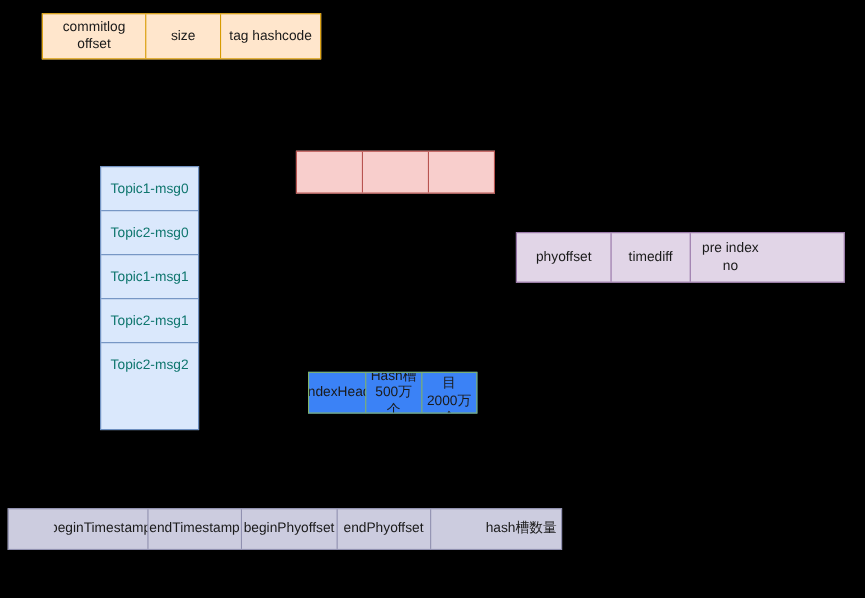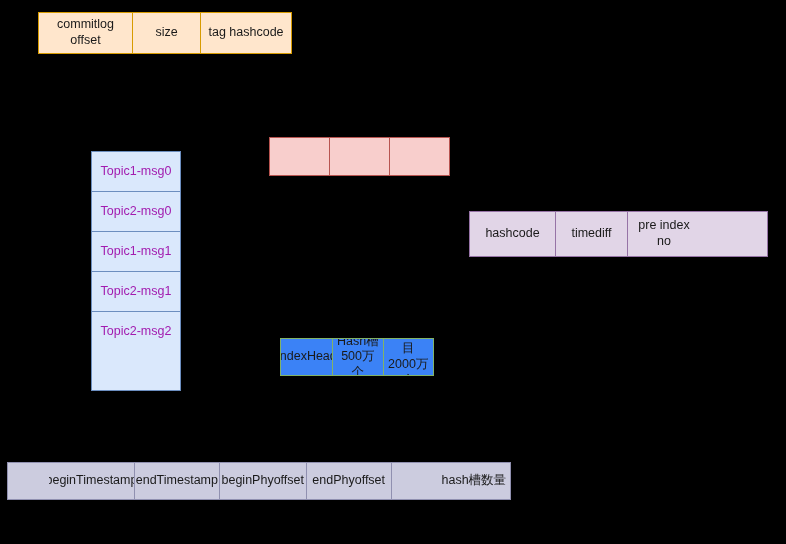--- a/index.html
+++ b/index.html
@@ -69,21 +69,21 @@
     left: 91px;
     top: 151px;
     width: 90px;
     height: 240px;
     border: 1px solid #6c8ebf;
     background: #dae8fc;
   }
   #commitlog-message-column .cell {
     height: 40px;
     border-bottom: 1px solid #6c8ebf;
-    color: #a21caf;
+    color: #0f766e;
   }
   #commitlog-message-column .cell:last-child { border-bottom: none; }
 
   
   #consume-queue-row {
     left: 269px;
     top: 137px;
     width: 181px;
     height: 39px;
     border: 1px solid #b85450;
@@ -175,21 +175,21 @@
     <div class="cell">Topic2-msg2</div>
   </div>
 
   <div class="block" id="consume-queue-row">
     <div class="cell"></div>
     <div class="cell"></div>
     <div class="cell"></div>
   </div>
 
   <div class="block" id="index-entry-row">
-    <div class="cell c1">hashcode</div>
+    <div class="cell c1">phyoffset</div>
     <div class="cell c2">timediff</div>
     <div class="cell c3">pre index no</div>
   </div>
 
   <div class="block" id="index-file-layout">
     <div class="cell c0">IndexHead</div>
     <div class="cell c1">Hash槽
 500万个</div>
     <div class="cell c2">Index条目
 2000万个</div>

